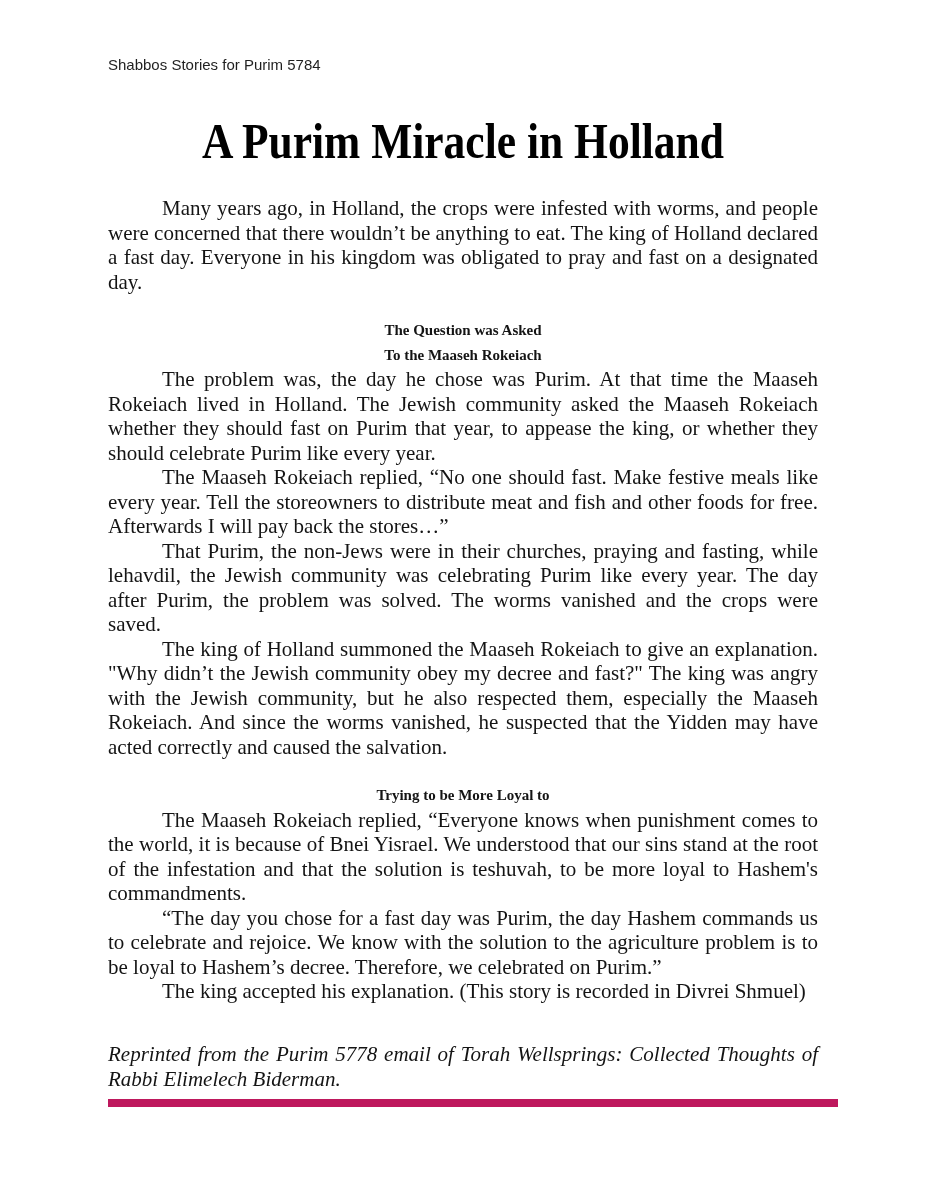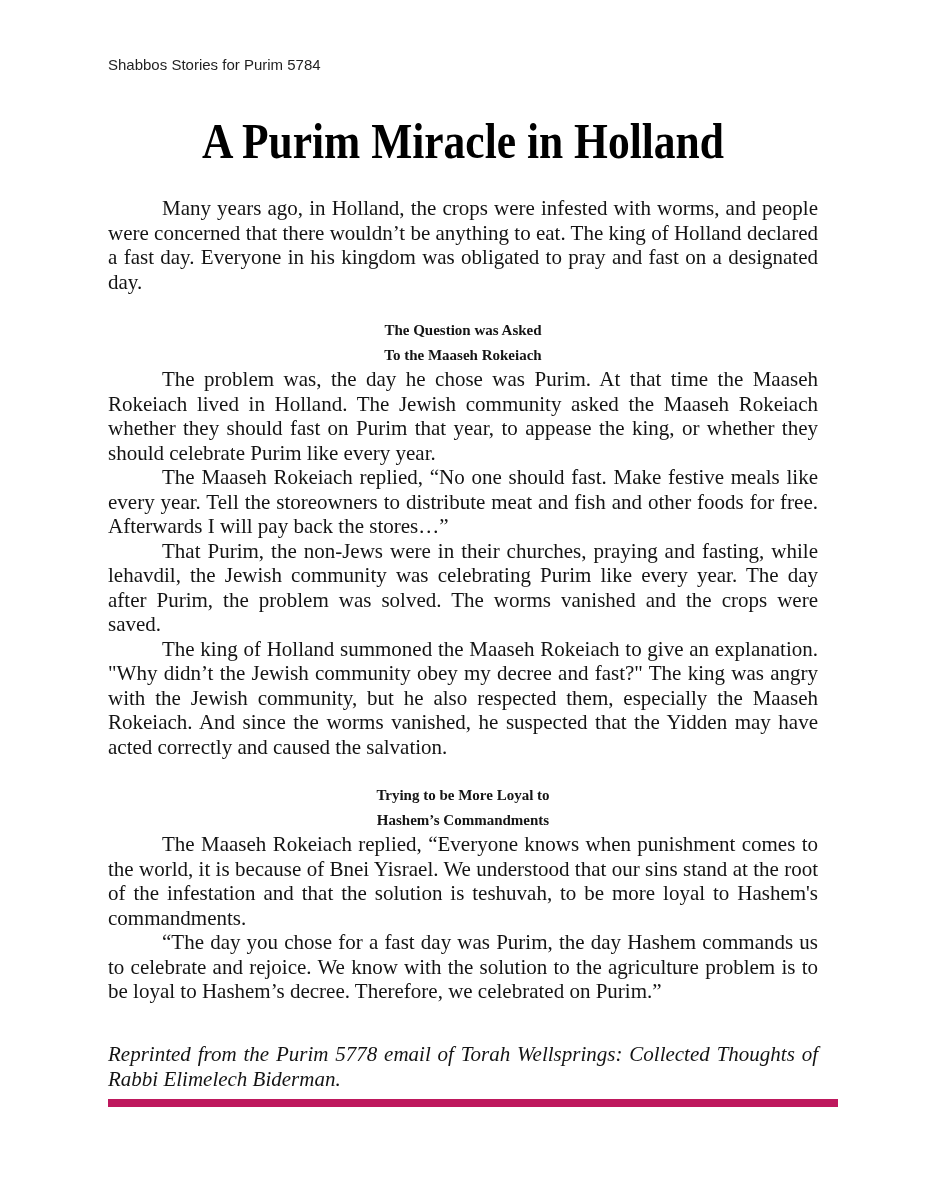--- a/index.html
+++ b/index.html
@@ -93,25 +93,25 @@
       <div>To the Maaseh Rokeiach</div>
     </div>
 
     <p class="body-par">The problem was, the day he chose was Purim. At that time the Maaseh Rokeiach lived in Holland. The Jewish community asked the Maaseh Rokeiach whether they should fast on Purim that year, to appease the king, or whether they should celebrate Purim like every year.</p>
     <p class="body-par">The Maaseh Rokeiach replied, “No one should fast. Make festive meals like every year. Tell the storeowners to distribute meat and fish and other foods for free. Afterwards I will pay back the stores…”</p>
     <p class="body-par">That Purim, the non-Jews were in their churches, praying and fasting, while lehavdil, the Jewish community was celebrating Purim like every year. The day after Purim, the problem was solved. The worms vanished and the crops were saved.</p>
     <p class="body-par">The king of Holland summoned the Maaseh Rokeiach to give an explanation. "Why didn’t the Jewish community obey my decree and fast?" The king was angry with the Jewish community, but he also respected them, especially the Maaseh Rokeiach. And since the worms vanished, he suspected that the Yidden may have acted correctly and caused the salvation.</p>
 
     <div class="section-heading">
       <div>Trying to be More Loyal to</div>
-      <div>Hashem’s Commandments</div>
     </div>
 
     <p class="body-par">The Maaseh Rokeiach replied, “Everyone knows when punishment comes to the world, it is because of Bnei Yisrael. We understood that our sins stand at the root of the infestation and that the solution is teshuvah, to be more loyal to Hashem's commandments.</p>
     <p class="body-par">“The day you chose for a fast day was Purim, the day Hashem commands us to celebrate and rejoice. We know with the solution to the agriculture problem is to be loyal to Hashem’s decree. Therefore, we celebrated on Purim.”</p>
+    <p class="body-par">The king accepted his explanation. (This story is recorded in Divrei Shmuel)</p>
 
     <p class="credit">Reprinted from the Purim 5778 email of Torah Wellsprings: Collected Thoughts of Rabbi Elimelech Biderman.</p>
 
   </div>
 
   <div class="page-footer">
     <span class="pg-num">5</span><span class="pg-sep">|</span><span class="pg-word">P a g e</span>
   </div>
 </div>
 

